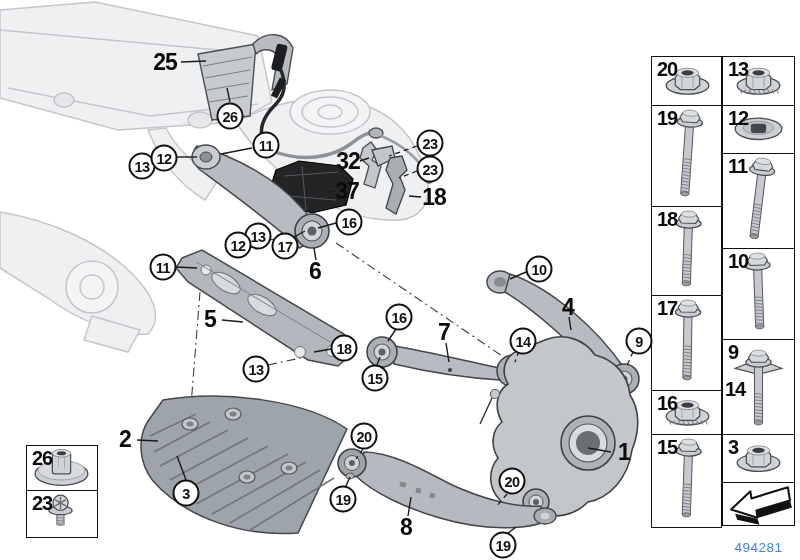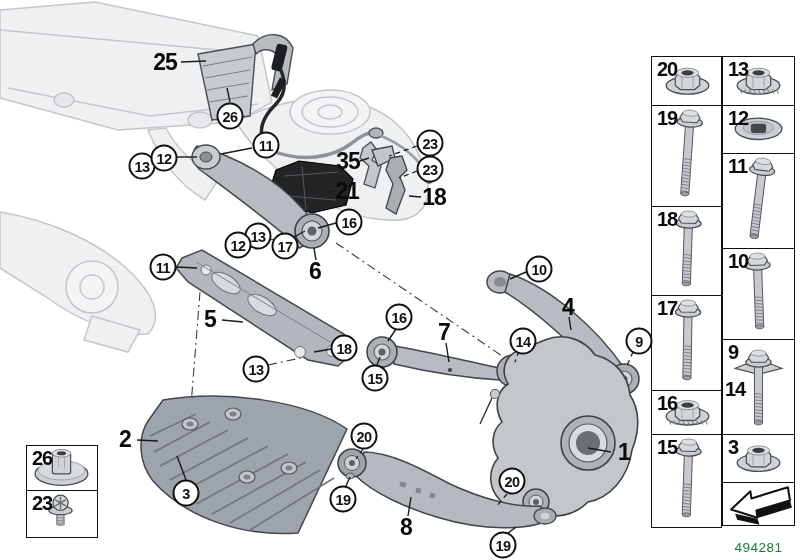--- a/index.html
+++ b/index.html
@@ -14,21 +14,21 @@
            transform:translate(-50%,-50%);letter-spacing:-1px;text-align:center;}
   .fcol{position:absolute;display:flex;flex-direction:column;}
   .fbox{position:relative;border:1.6px solid #0f0f0f;background:#fff;box-sizing:border-box;
         margin-top:-1.6px;}
   .fbox:first-child{margin-top:0;}
   .fbox .num{position:absolute;left:5px;top:1px;font:bold 20px "Liberation Sans",sans-serif;
              color:#0a0a0a;letter-spacing:-1px;z-index:2;}
   .fbox .num2{position:absolute;left:2px;top:38px;font:bold 20px "Liberation Sans",sans-serif;
              color:#0a0a0a;letter-spacing:-1px;z-index:2;}
   .fbox svg{position:absolute;left:0;top:0;width:100%;height:100%;}
-  .plate-number{position:absolute;font:13.5px "Liberation Sans",sans-serif;color:#15803d;
+  .plate-number{position:absolute;font:13.5px "Liberation Sans",sans-serif;color:#3b82f6;
                 letter-spacing:0.5px;}
 </style>
 </head>
 <body>
 
 <div class="stage">
 
   <svg id="main-drawing" width="648" height="560" viewBox="0 0 648 560">
 
     <g stroke="#c3c6ca" fill="#eff0f2" stroke-width="1.5">
@@ -492,22 +492,22 @@
       <div class="callout" style="left: 375px; top: 378px;">15</div>
       <div class="callout" style="left: 523px; top: 341px;">14</div>
       <div class="callout" style="left: 539px; top: 269px;">10</div>
       <div class="callout" style="left: 639px; top: 341px;">9</div>
       <div class="callout" style="left: 364px; top: 436px;">20</div>
       <div class="callout" style="left: 343px; top: 499px;">19</div>
       <div class="callout" style="left: 512px; top: 481px;">20</div>
       <div class="callout" style="left: 503px; top: 545px;">19</div>
       <div class="callout" style="left: 186px; top: 493px;">3</div>
       <div class="boldnum" style="left: 165px; top: 62px;">25</div>
-      <div class="boldnum" style="left: 348px; top: 161px;">35</div>
-      <div class="boldnum" style="left: 347px; top: 191px;">21</div>
+      <div class="boldnum" style="left: 348px; top: 161px;">32</div>
+      <div class="boldnum" style="left: 347px; top: 191px;">37</div>
       <div class="boldnum" style="left: 434px; top: 197px;">18</div>
       <div class="boldnum" style="left: 315px; top: 271px;">6</div>
       <div class="boldnum" style="left: 210px; top: 319px;">5</div>
       <div class="boldnum" style="left: 125px; top: 439px;">2</div>
       <div class="boldnum" style="left: 444px; top: 332px;">7</div>
       <div class="boldnum" style="left: 568px; top: 307px;">4</div>
       <div class="boldnum" style="left: 624px; top: 452px;">1</div>
       <div class="boldnum" style="left: 406px; top: 527px;">8</div>
     </div>
 

